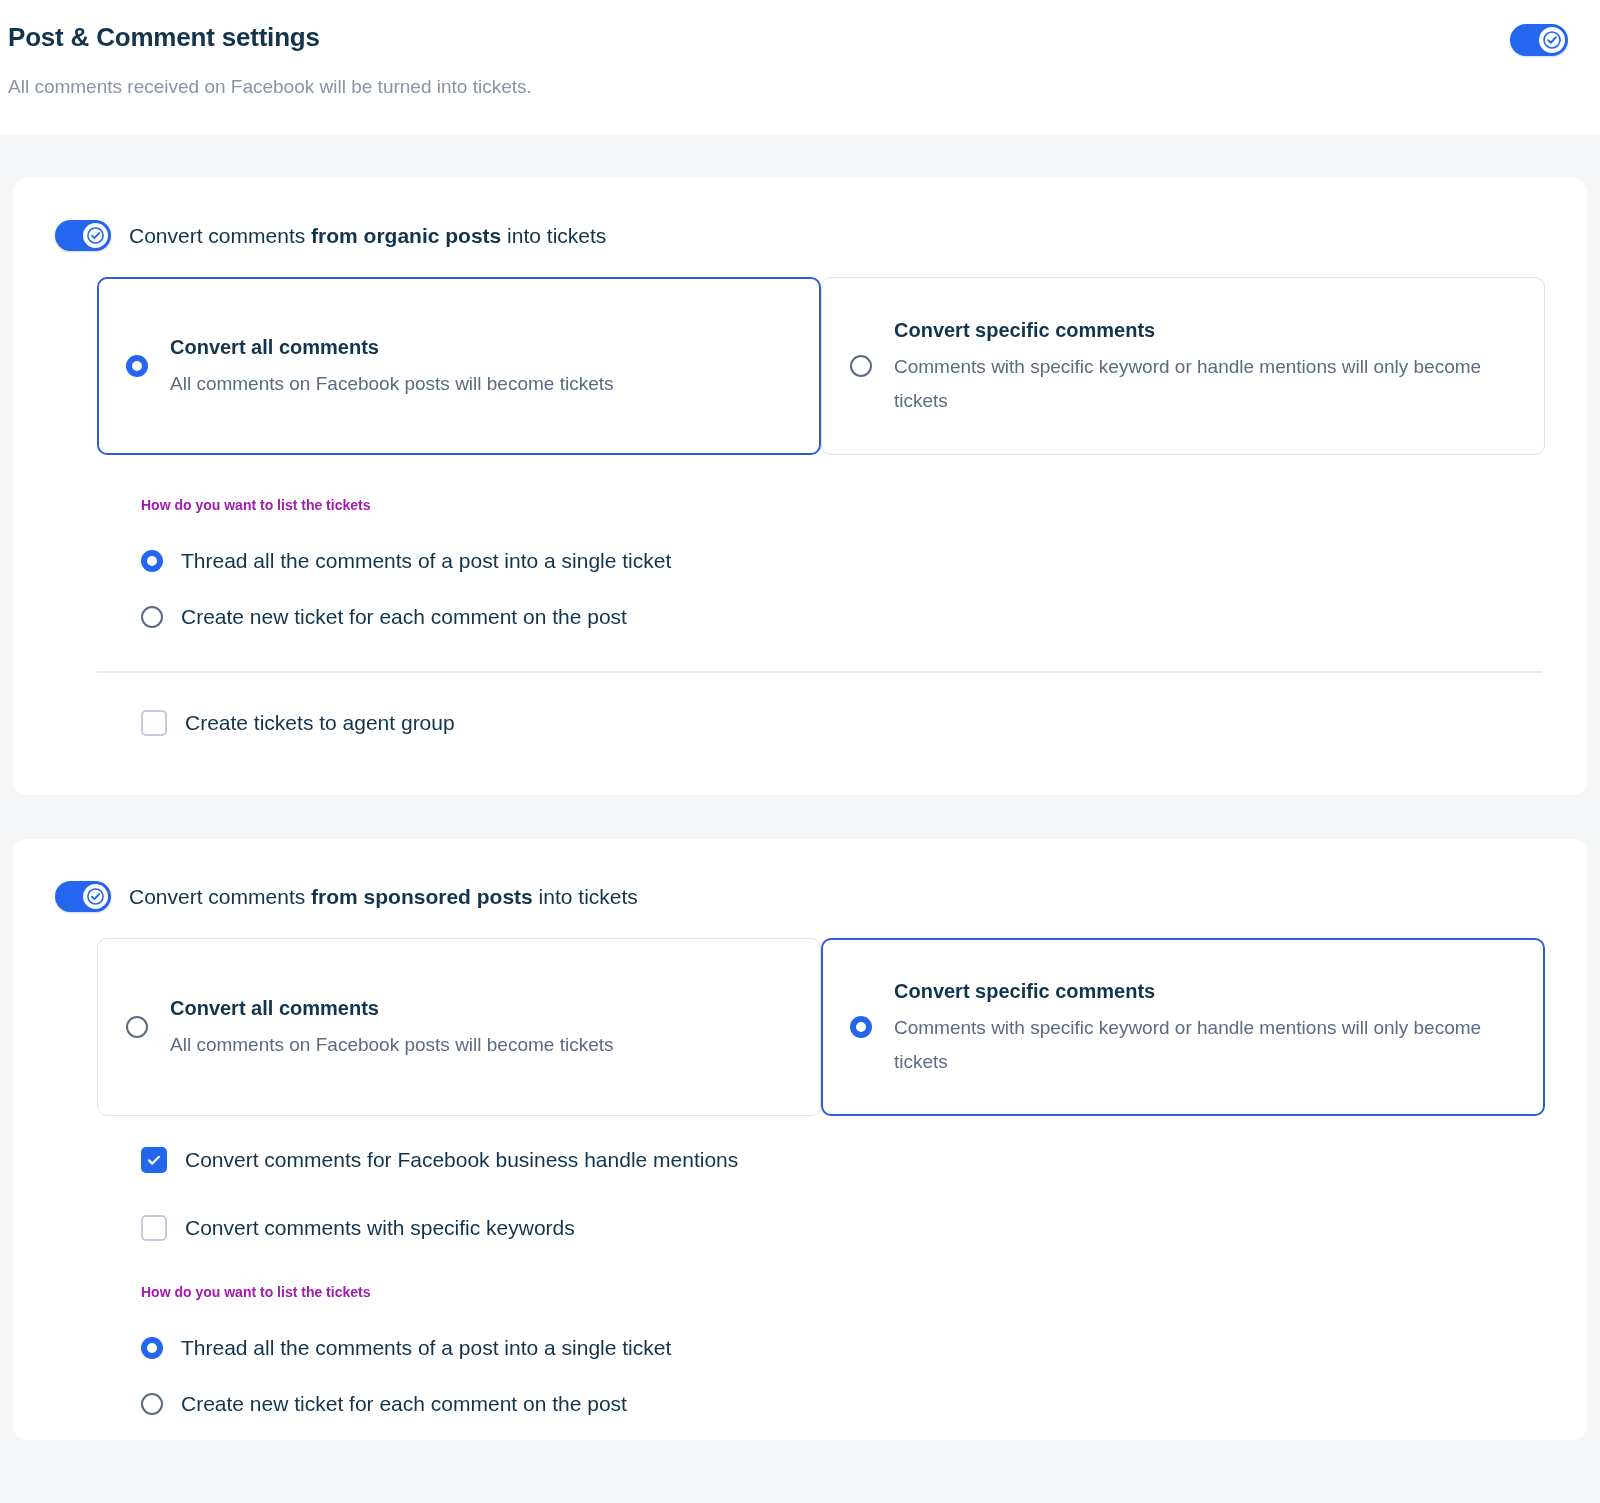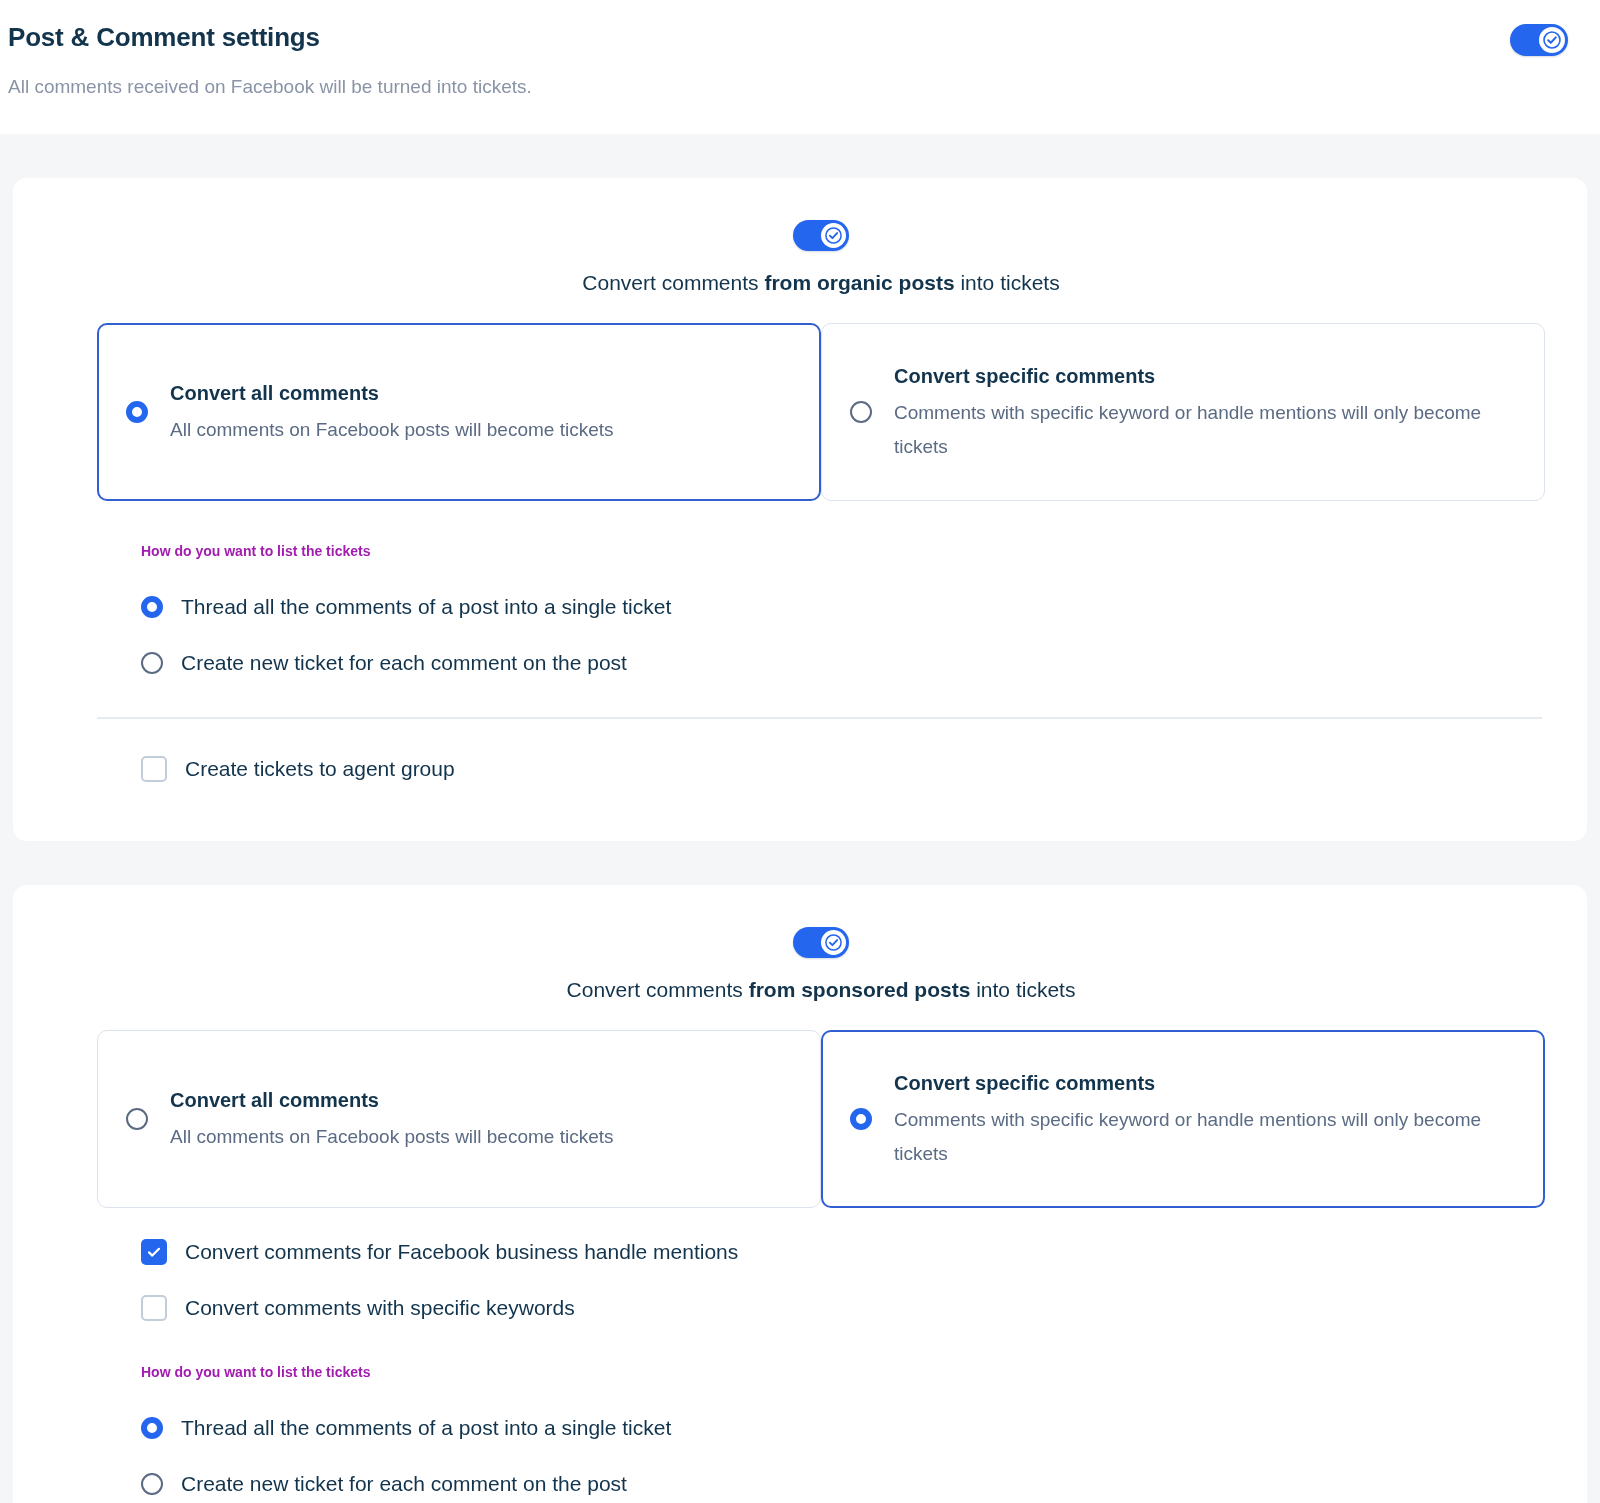--- a/index.html
+++ b/index.html
@@ -74,21 +74,20 @@
     padding: 0;
   }
   .panel-gap { height: 44px; }
   .top-gap { height: 44px; }
 
   .section-head {
     display: flex;
     align-items: center;
     gap: 18px;
     padding: 42px 0 0 42px;
-    flex-direction: column;
   }
   .section-head .switch { width: 56px; height: 31px; }
   .section-head .switch .knob { left: 28px; width: 25px; height: 25px; }
   .section-label {
     font-size: 21px;
     color: #12344d;
     line-height: 28px;
   }
   .section-label b { font-weight: bold; }
 
@@ -196,21 +195,21 @@
     cursor: pointer;
   }
   .check-line .txt {
     font-size: 21px;
     color: #12344d;
     line-height: 28px;
   }
   .assign-block { padding: 36px 42px 58px 128px; }
 
   .check-group { padding: 30px 42px 0 128px; }
-  .check-group .check-line + .check-line { margin-top: 28px; }
+  .check-group .check-line + .check-line { margin-top: 40px; }
 
   .panel-bottom-pad { height: 22px; }
 </style>
 </head>
 <body>
 
 <div class="page-header">
   <div class="header-text">
     <div class="page-title">Post &amp; Comment settings</div>
     <div class="page-subtitle">All comments received on Facebook will be turned into tickets.</div>

